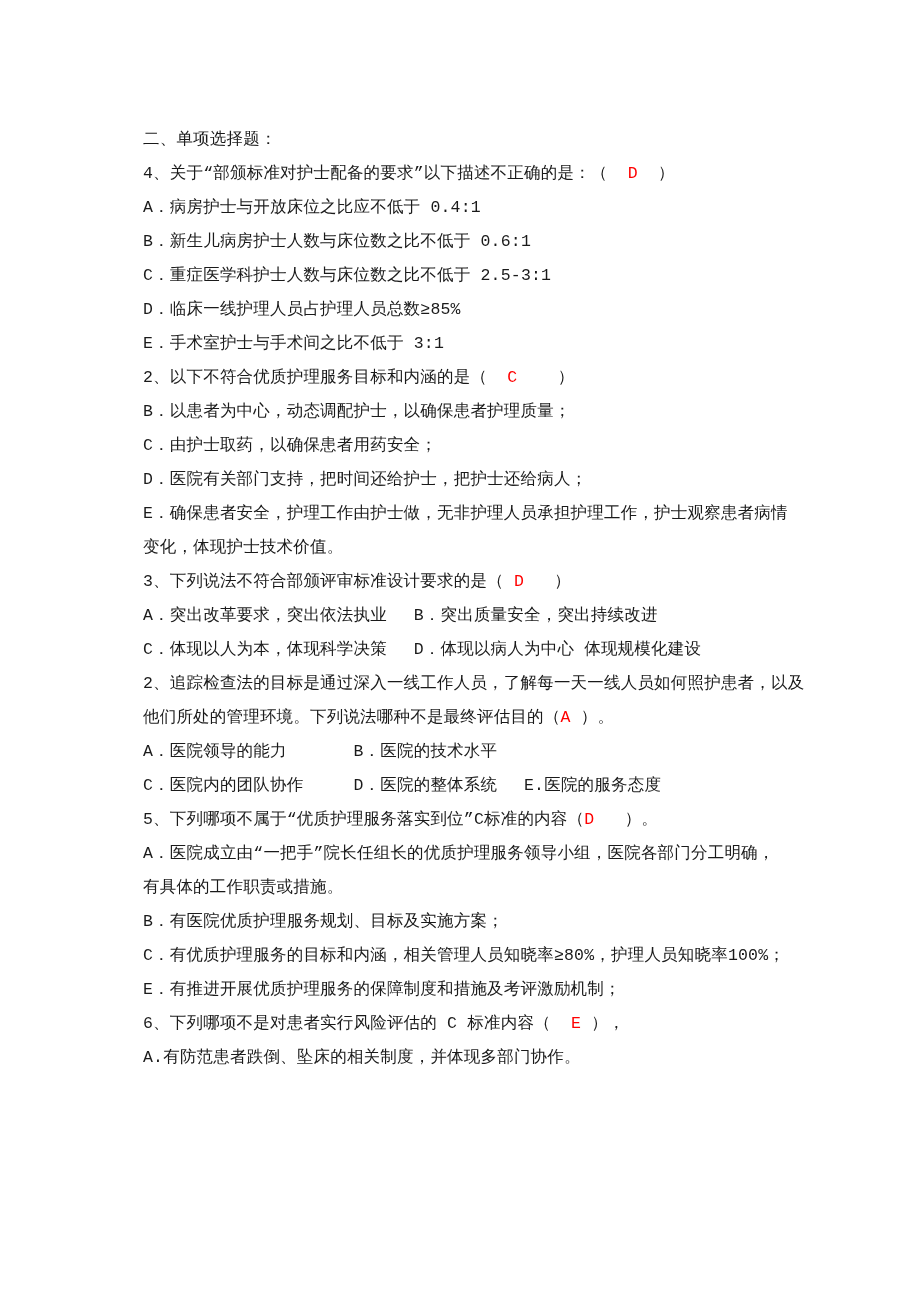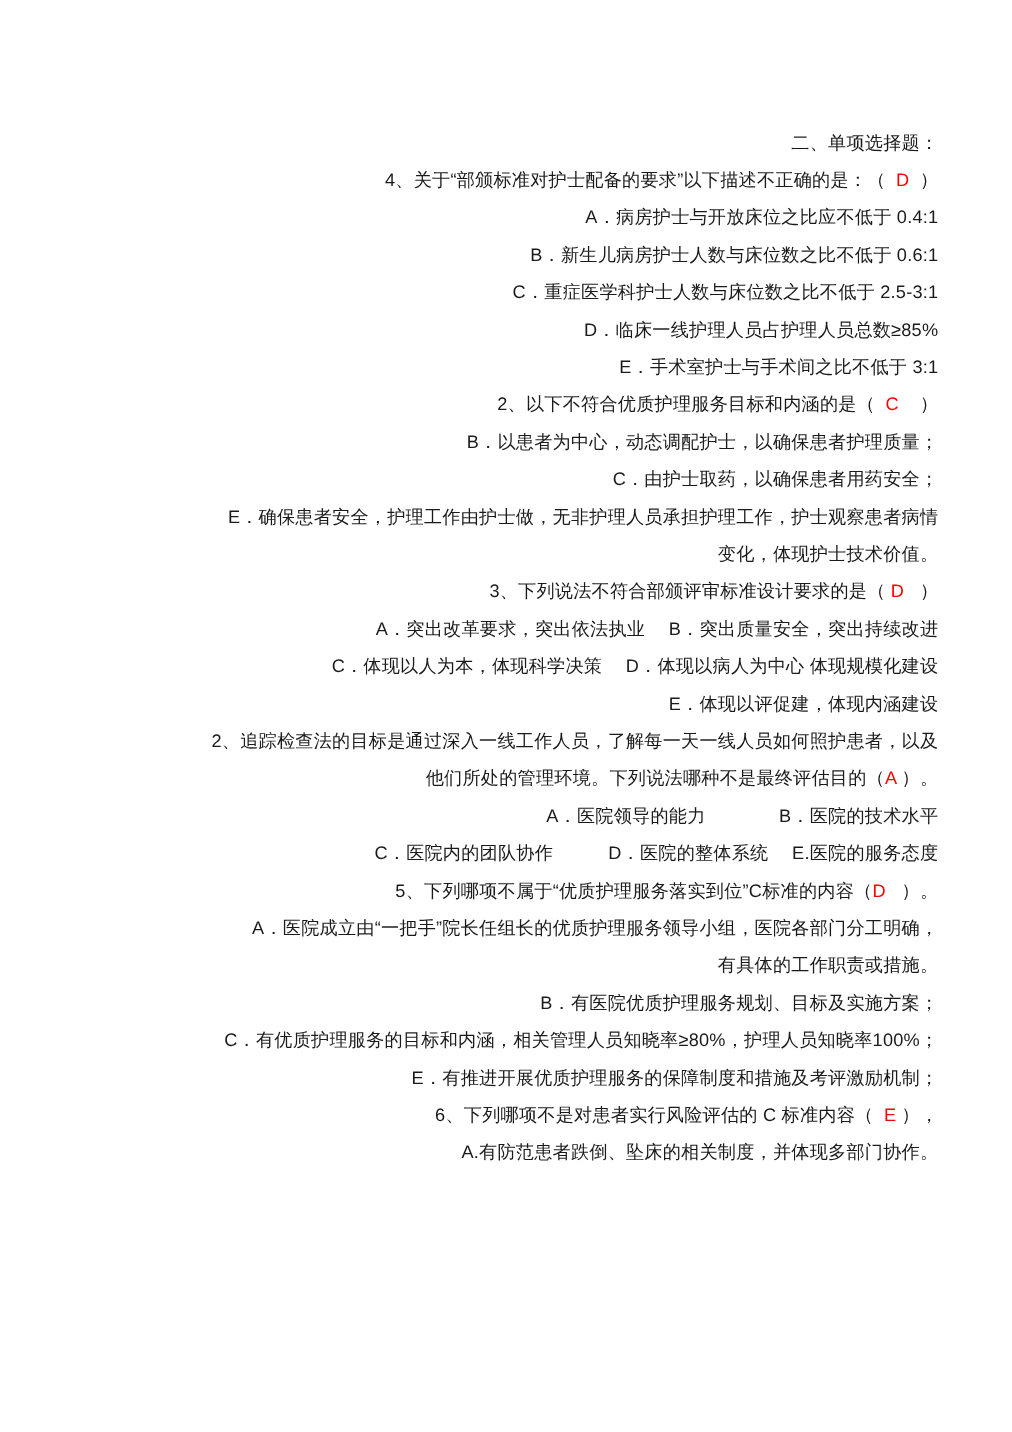--- a/index.html
+++ b/index.html
@@ -14,28 +14,27 @@
   }
   .page {
     position: relative;
     width: 920px;
     height: 1302px;
     background: #ffffff;
   }
   .content {
     position: absolute;
     left: 143px;
-    top: 113px;
+    top: 123px;
     width: 710px;
     color: #1a1a1a;
-    font-family: Liberation Sans, sans-serif;
+    font-family: Liberation Mono, monospace;
     font-size: 16.5px;
     line-height: 34px;
     letter-spacing: 0.2px;
-    text-align: right;
   }
   .line {
     white-space: pre;
     height: 34px;
   }
   .ans {
     font-weight: normal;
   }
 </style>
 </head>
@@ -46,26 +45,26 @@
       <div class="line"><span>二、单项选择题：</span></div>
       <div class="line"><span>4、关于“部颁标准对护士配备的要求”以下描述不正确的是：（  </span><span class="ans" style="color: rgb(255, 0, 0);">D</span><span>  ）</span></div>
       <div class="line"><span>A．病房护士与开放床位之比应不低于 0.4:1</span></div>
       <div class="line"><span>B．新生儿病房护士人数与床位数之比不低于 0.6:1</span></div>
       <div class="line"><span>C．重症医学科护士人数与床位数之比不低于 2.5-3:1</span></div>
       <div class="line"><span>D．临床一线护理人员占护理人员总数≥85%</span></div>
       <div class="line"><span>E．手术室护士与手术间之比不低于 3:1</span></div>
       <div class="line"><span>2、以下不符合优质护理服务目标和内涵的是（  </span><span class="ans" style="color: rgb(255, 0, 0);">C</span><span>    ）</span></div>
       <div class="line"><span>B．以患者为中心，动态调配护士，以确保患者护理质量；</span></div>
       <div class="line"><span>C．由护士取药，以确保患者用药安全；</span></div>
+      <div class="line"><span>D．医院有关部门支持，把时间还给护士，把护士还给病人；</span></div>
       <div class="line"><span>E．确保患者安全，护理工作由护士做，无非护理人员承担护理工作，护士观察患者病情</span></div>
       <div class="line"><span>变化，体现护士技术价值。</span></div>
       <div class="line"><span>3、下列说法不符合部颁评审标准设计要求的是（ </span><span class="ans" style="color: rgb(255, 0, 0);">D</span><span>   ）</span></div>
       <div class="line"><span>A．突出改革要求，突出依法执业　 B．突出质量安全，突出持续改进</span></div>
       <div class="line"><span>C．体现以人为本，体现科学决策　 D．体现以病人为中心 体现规模化建设</span></div>
-      <div class="line"><span>E．体现以评促建，体现内涵建设</span></div>
       <div class="line"><span>2、追踪检查法的目标是通过深入一线工作人员，了解每一天一线人员如何照护患者，以及</span></div>
       <div class="line"><span>他们所处的管理环境。下列说法哪种不是最终评估目的（</span><span class="ans" style="color: rgb(255, 0, 0);">A</span><span> ）。</span></div>
       <div class="line"><span>A．医院领导的能力　　　　B．医院的技术水平</span></div>
       <div class="line"><span>C．医院内的团队协作　　　D．医院的整体系统　 E.医院的服务态度</span></div>
       <div class="line"><span>5、下列哪项不属于“优质护理服务落实到位”C标准的内容（</span><span class="ans" style="color: rgb(255, 0, 0);">D</span><span>   ）。</span></div>
       <div class="line"><span>A．医院成立由“一把手”院长任组长的优质护理服务领导小组，医院各部门分工明确，</span></div>
       <div class="line"><span>有具体的工作职责或措施。</span></div>
       <div class="line"><span>B．有医院优质护理服务规划、目标及实施方案；</span></div>
       <div class="line"><span>C．有优质护理服务的目标和内涵，相关管理人员知晓率≥80%，护理人员知晓率100%；</span></div>
       <div class="line"><span>E．有推进开展优质护理服务的保障制度和措施及考评激励机制；</span></div>

